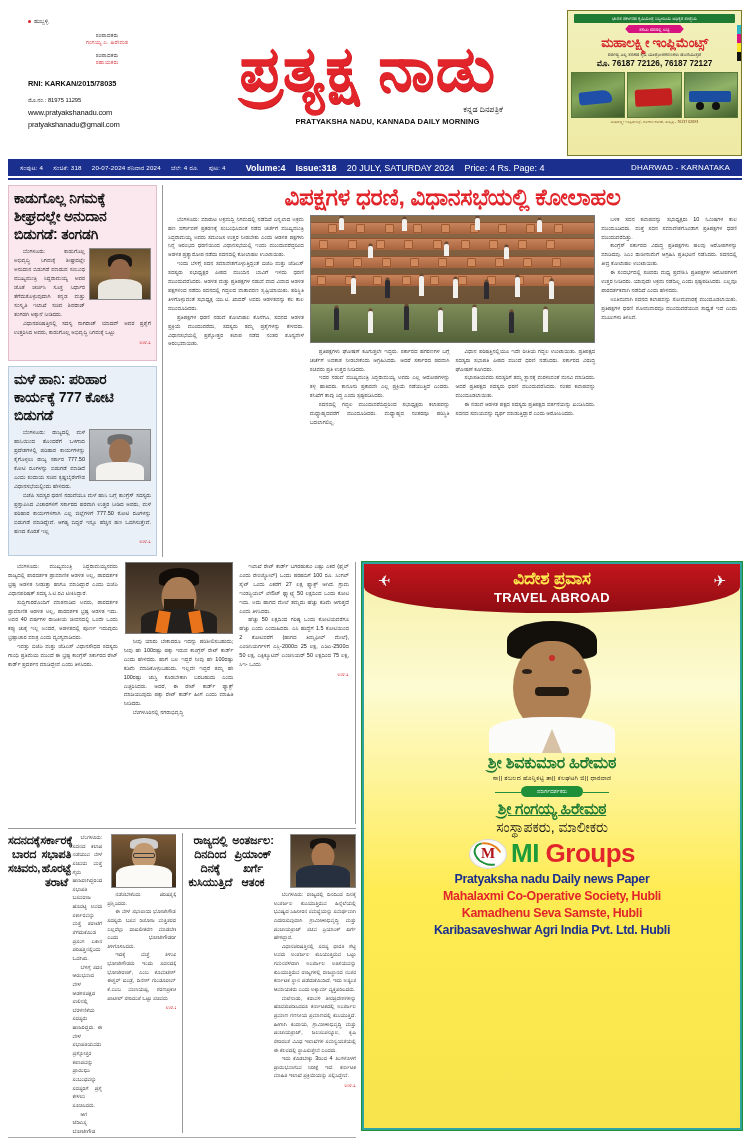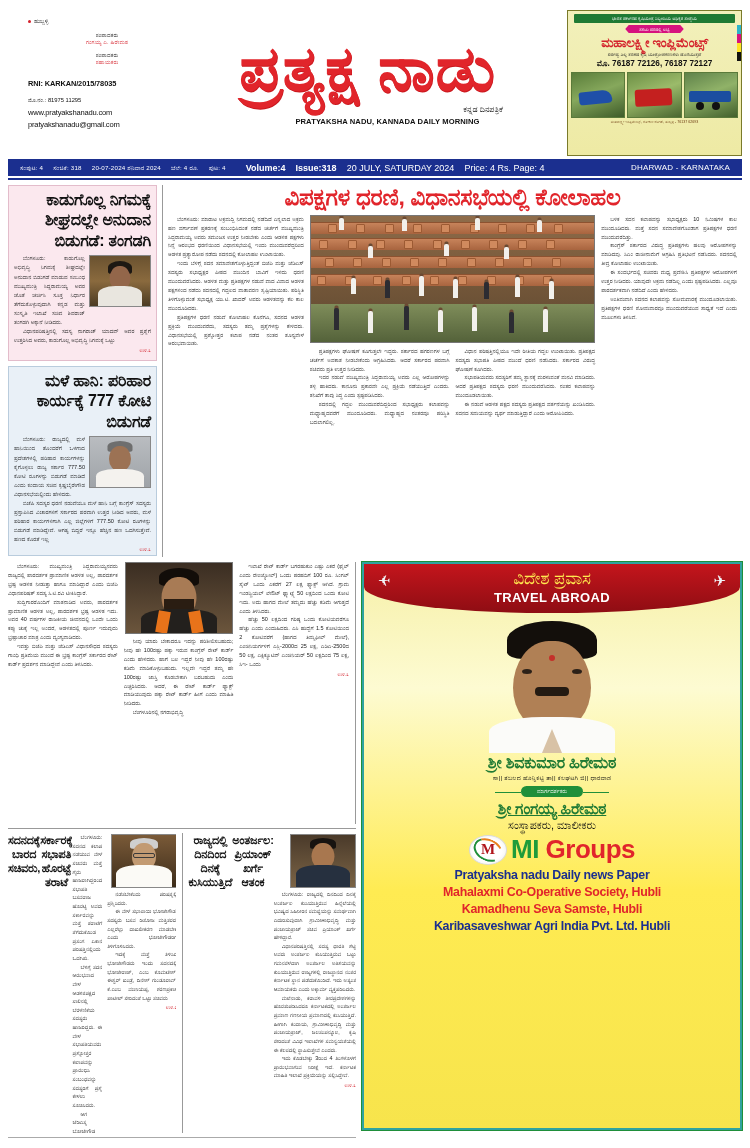--- a/index.html
+++ b/index.html
@@ -213,25 +213,25 @@
   }
   .story-blue {
     background: #e9f0f7;
     border: 0.5px solid #b9ccdd;
     padding: 4px 5px;
     margin-top: 5px;
     height: 190px;
     overflow: hidden;
   }
   .side-head {
-    font-size: 16px;
+    font-size: 14px;
     font-weight: bold;
     color: #111;
     line-height: 1.28;
-    text-align: right;
+    text-align: left;
     margin-bottom: 3px;
     letter-spacing: -.2px;
   }
   .side-photo {
     width: 62px; height: 52px; float: right;
     margin: 1px 0 2px 4px; border: 0.5px solid #888;
     overflow: hidden; position: relative;
   }
   .side-body {
     font-size: 5.6px;
@@ -352,21 +352,21 @@
   .ta-banner {
     width: 100%;
     background: #b5121b;
     background: linear-gradient(180deg,#c4151c,#8e0d13);
     border-radius: 0 0 48% 48% / 0 0 26px 26px;
     padding: 5px 0 8px 0;
     text-align: center;
     position: relative;
   }
   .ta-kn {
-    color: #ffe94f; font-size: 17px; font-weight: normal; letter-spacing: -.2px;
+    color: #ffe94f; font-size: 17px; font-weight: bold; letter-spacing: -.2px;
     display: inline-block;
   }
   .ta-en { color: #ffffff; font-size: 13px; font-weight: bold; letter-spacing: .4px; margin-top: 1px;}
   .plane { position: absolute; top: 8px; font-size: 15px; color: #f2f4f7; }
   .plane.l { left: 14px; transform: scaleX(-1); }
   .plane.r { right: 14px; }
 
   .ta-portrait {
     width: 128px; height: 138px; margin-top: 2px; position: relative; overflow: hidden;
   }
@@ -382,21 +382,21 @@
   }
   .ta-pill::before, .ta-pill::after {
     content:""; position:absolute; top:50%; width:26px; height:1.5px; background:#1f8f3a;
   }
   .ta-pill::before { left: -26px; }
   .ta-pill::after { right: -26px; }
   .ta-name2 {
     color: #1f7a34; font-size: 15.5px; font-weight: bold;
     text-decoration: underline; letter-spacing: -.3px;
   }
-  .ta-role { font-size: 11px; color: #111; margin-top: 1px; }
+  .ta-role { font-size: 14px; color: #111; margin-top: 1px; }
   .mi-row { display: flex; align-items: center; gap: 4px; margin-top: 2px; }
   .mi-logo {
     width: 38px; height: 30px; border-radius: 50%;
     background: radial-gradient(#ffffff 55%, #e8e8e8 100%);
     border: 1px solid #d9d9d9;
     position: relative; display:flex; align-items:center; justify-content:center;
   }
   .mi-logo-arc {
     position:absolute; inset:3px; border-radius:50%;
     border: 2px solid transparent;

